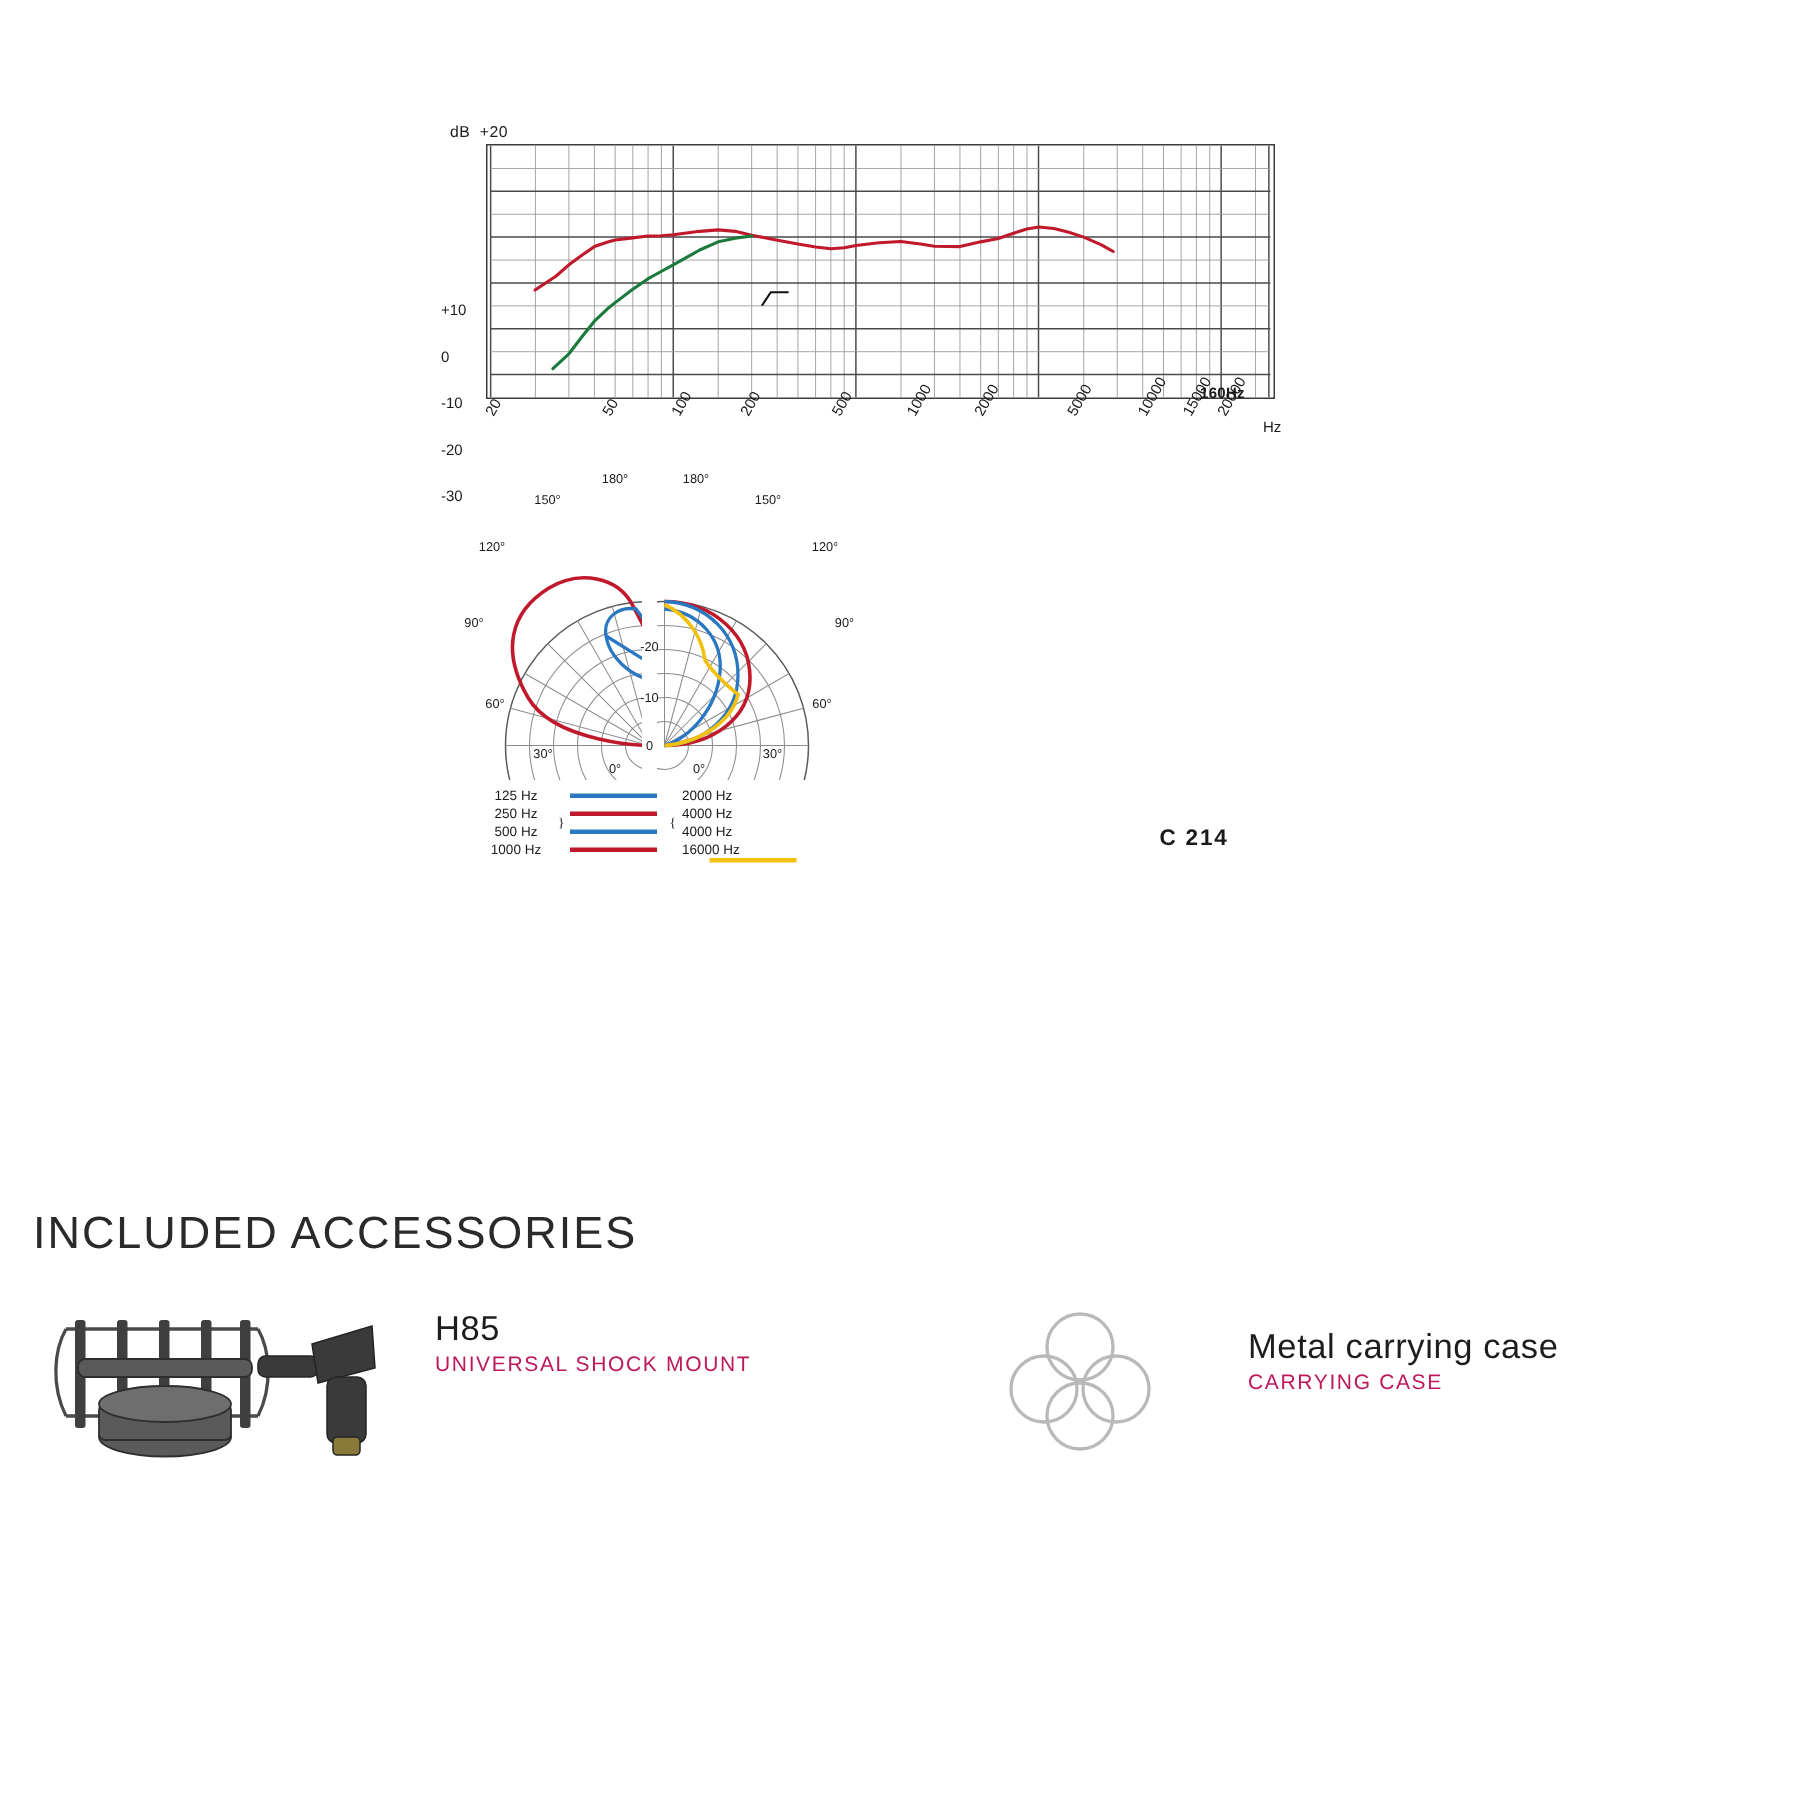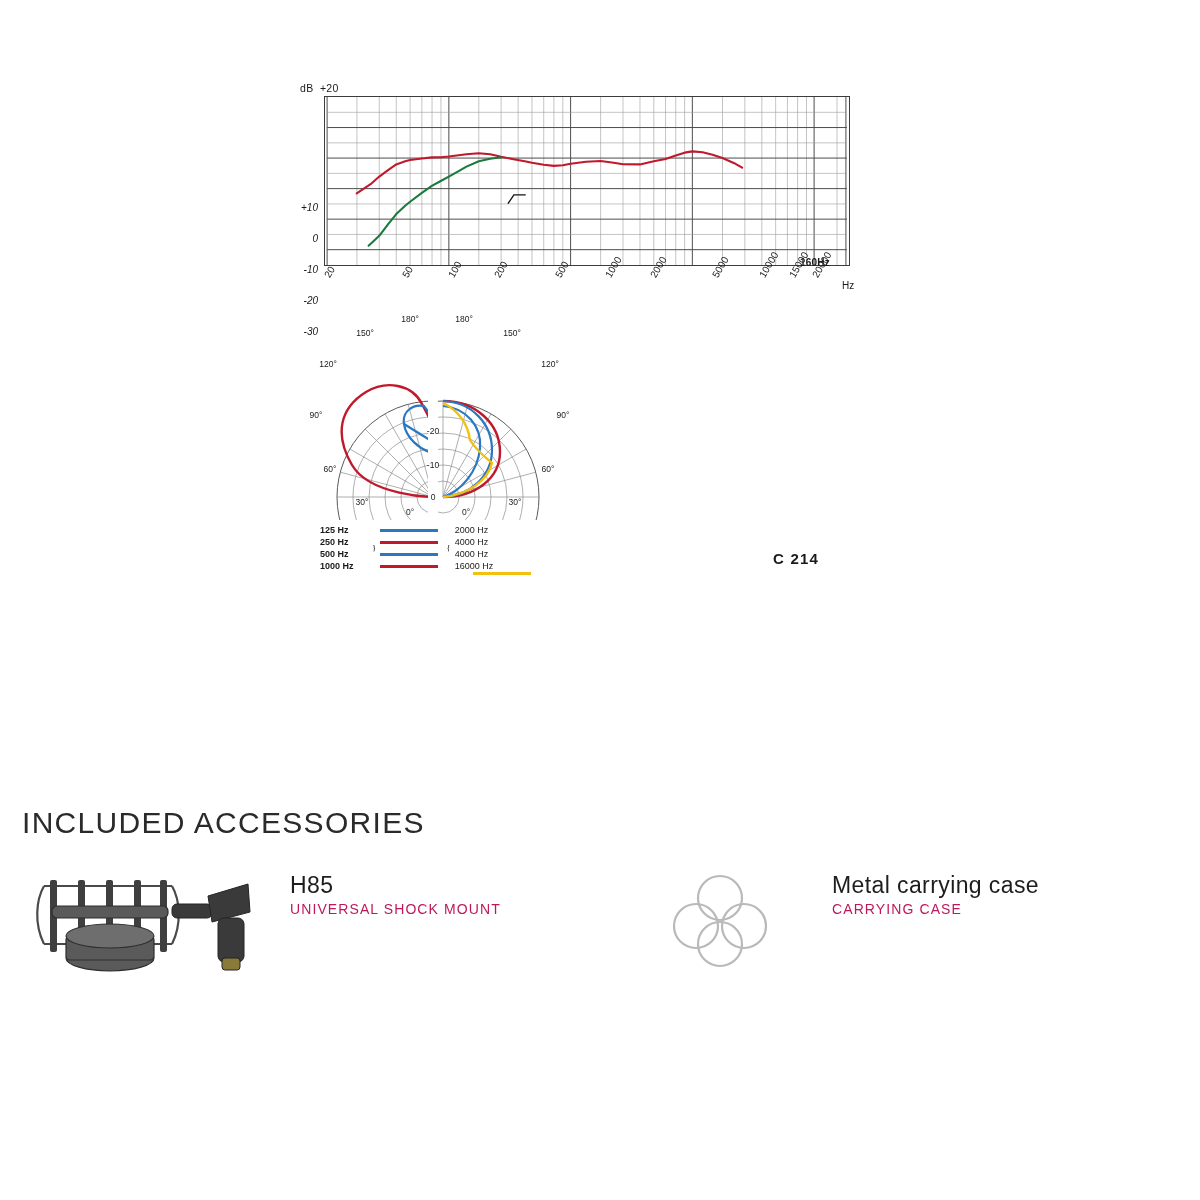--- a/index.html
+++ b/index.html
@@ -37,24 +37,23 @@
     position: absolute;
     left: 0px;
     top: 0px;
     font-size: 10.5px;
     letter-spacing: 0.3px;
     text-align: right;
   }
   #freq-chart .ylab {
     position: absolute;
     font-size: 10px;
-    text-align: right;
+    text-align: left;
     width: 24px;
     color: #1a1a1a;
-    font-style: italic;
   }
   #freq-chart .xlab {
     position: absolute;
     font-size: 10px;
     transform: rotate(-60deg);
     transform-origin: left top;
     white-space: nowrap;
     color: #1a1a1a;
   }
   #freq-chart .hz-unit {
@@ -92,21 +91,21 @@
   #polar-legend table {
     border-collapse: collapse;
   }
   #polar-legend td {
     padding: 0 2px;
     vertical-align: middle;
     font-size: 9px;
     line-height: 12px;
     white-space: nowrap;
   }
-  #polar-legend td.lbl { text-align: left; width: 48px; font-weight: bold; }
+  #polar-legend td.lbl { text-align: center; width: 48px; }
   #polar-legend td.lbl2 { text-align: left; width: 52px; }
   #polar-legend td.swatch { width: 62px; }
   #polar-legend .line {
     display: block;
     width: 58px;
     height: 3px;
   }
   .brace {
     font-size: 30px;
     line-height: 30px;
@@ -130,21 +129,21 @@
     top: 806px;
     font-size: 30px;
     letter-spacing: 1.3px;
     color: #2a2a2a;
     font-weight: 400;
   }
   .acc-item { position: absolute; }
   #acc-1 { left: 22px; top: 866px; width: 520px; height: 130px; }
   #acc-2 { left: 660px; top: 866px; width: 460px; height: 130px; }
   .acc-text-1 { position: absolute; left: 268px; top: 6px; }
-  .acc-text-2 { position: absolute; left: 172px; top: 6px; }
+  .acc-text-2 { position: absolute; left: 172px; top: 18px; }
   .acc-name {
     font-size: 23px;
     letter-spacing: 0.4px;
     color: #1d1d1d;
     font-weight: 400;
     margin: 0 0 2px 0;
   }
   .acc-sub {
     font-size: 14px;
     letter-spacing: 1.1px;

